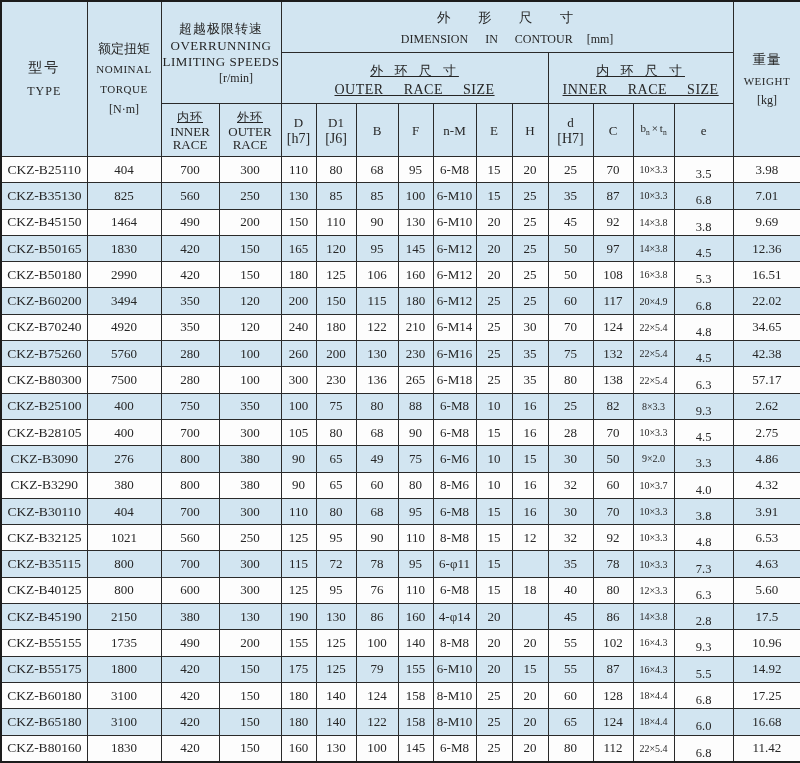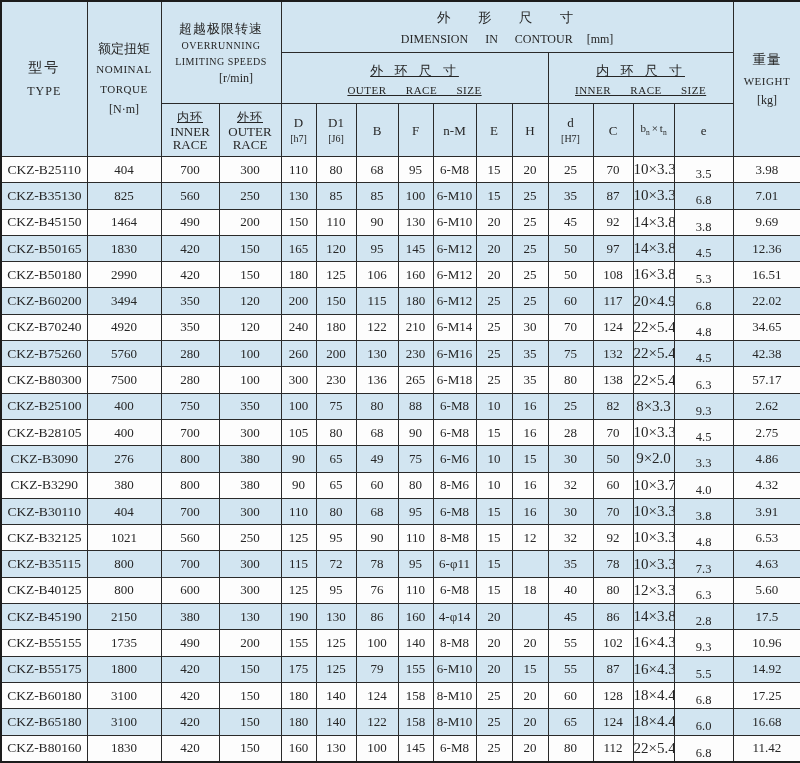--- a/index.html
+++ b/index.html
@@ -40,47 +40,47 @@
   .stack { display: flex; flex-direction: column; align-items: center; justify-content: center; text-align: center; }
 
   .type-stack .zh { font-size: 14px; line-height: 24px; letter-spacing: 2px; }
   .type-stack .en { font-size: 12px; line-height: 22px; letter-spacing: 1px; }
 
   .torque-stack .zh  { font-size: 13px; line-height: 21px; }
   .torque-stack .en  { font-size: 11px; line-height: 20px; letter-spacing: 0.5px; }
   .torque-stack .unit{ font-size: 12px; line-height: 21px; }
 
   .speeds-stack .zh  { font-size: 13px; line-height: 19px; letter-spacing: 1px; }
-  .speeds-stack .en  { font-size: 10px; line-height: 16px; letter-spacing: 0.5px; }
+  .speeds-stack .en  { font-size: 13px; line-height: 16px; letter-spacing: 0.5px; }
   .speeds-stack .unit{ font-size: 12px; line-height: 17px; margin-left: 30px; }
 
   .race-stack .zh { font-size: 12px; line-height: 15px; letter-spacing: 1px; text-decoration: underline; }
   .race-stack .en { font-size: 13px; line-height: 13px; }
 
   .dim-zh { font-size: 13.5px; line-height: 24px; word-spacing: 16px; letter-spacing: 4px; }
   .dim-en { font-size: 12px; line-height: 18px; word-spacing: 14px; }
   .dim-en .dim-unit { margin-left: 14px; }
 
   .grp-zh { font-size: 13px; line-height: 23px; word-spacing: 2px; letter-spacing: 3px; }
-  .grp-en { font-size: 11px; line-height: 16px; word-spacing: 16px; letter-spacing: 0.5px; }
+  .grp-en { font-size: 14px; line-height: 16px; word-spacing: 16px; letter-spacing: 0.5px; }
 
   .cl  { font-size: 13px; line-height: 17px; }
-  .cl2 { font-size: 10px; line-height: 15px; }
+  .cl2 { font-size: 14px; line-height: 15px; }
   .bt-h { font-size: 11px; }
   .bt-h sub { font-size: 7.5px; }
   .bt-h .bt-x { padding: 0 2px; }
 
   .weight-stack { gap: 6px; }
   .weight-stack .zh  { font-size: 13.5px; letter-spacing: 1px; }
   .weight-stack .en  { font-size: 11px; letter-spacing: 0.5px; }
   .weight-stack .unit{ font-size: 12px; }
 
   tbody td { font-size: 13px; }
   td.c-type   { font-size: 13.5px; }
-  td.c-bt     { font-size: 15px; }
+  td.c-bt     { font-size: 10px; }
   td.c-e      { font-size: 12.5px; padding-top: 10px; }
   td.c-weight { font-size: 13px; margin-top: 12px; }
 </style>
 </head>
 <body>
 
 <table class="spec">
   <colgroup>
     <col style="width:86px">
       <col style="width:74px">

